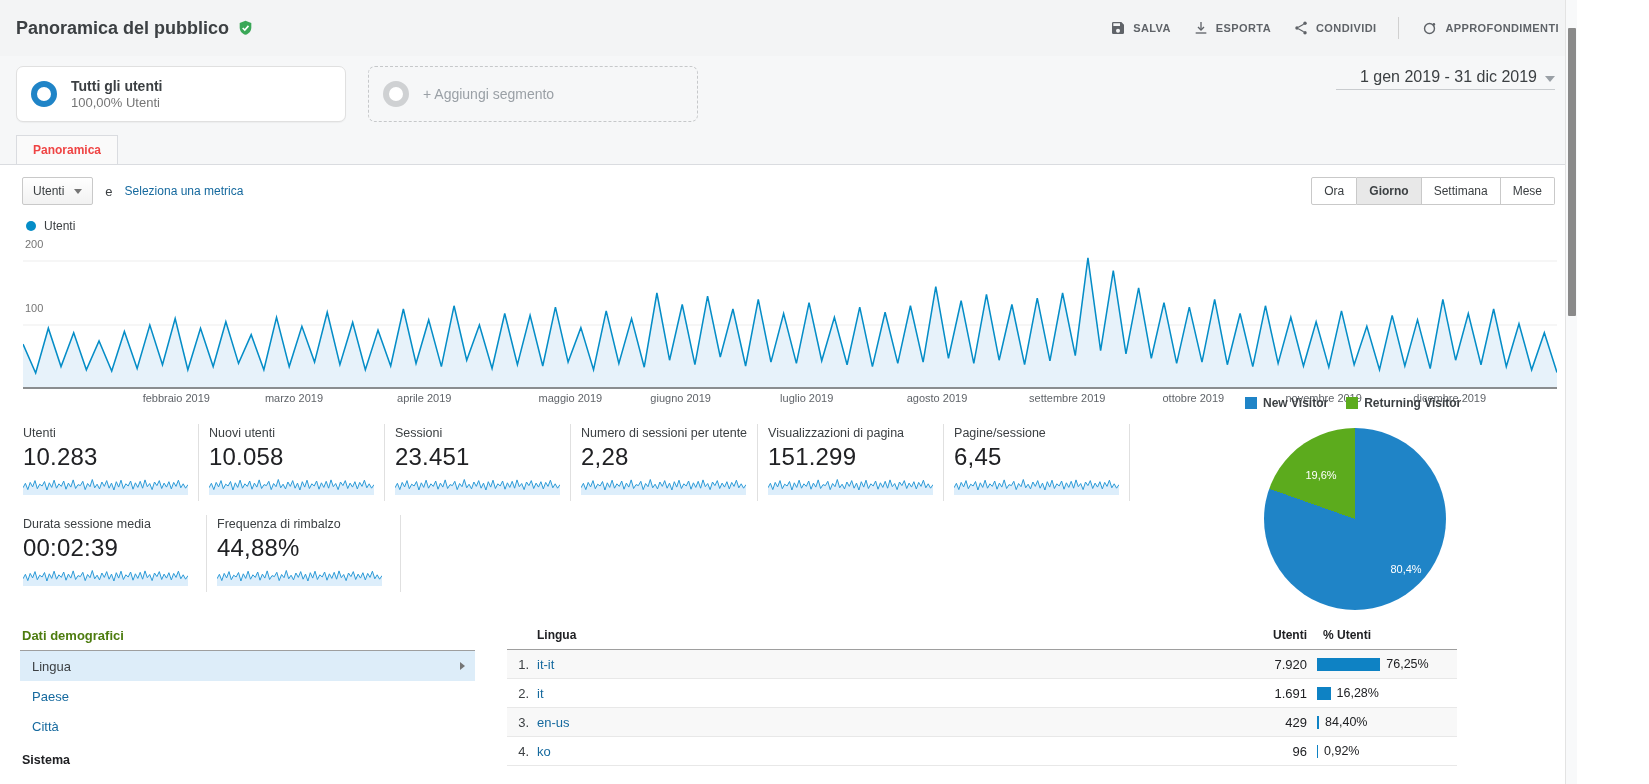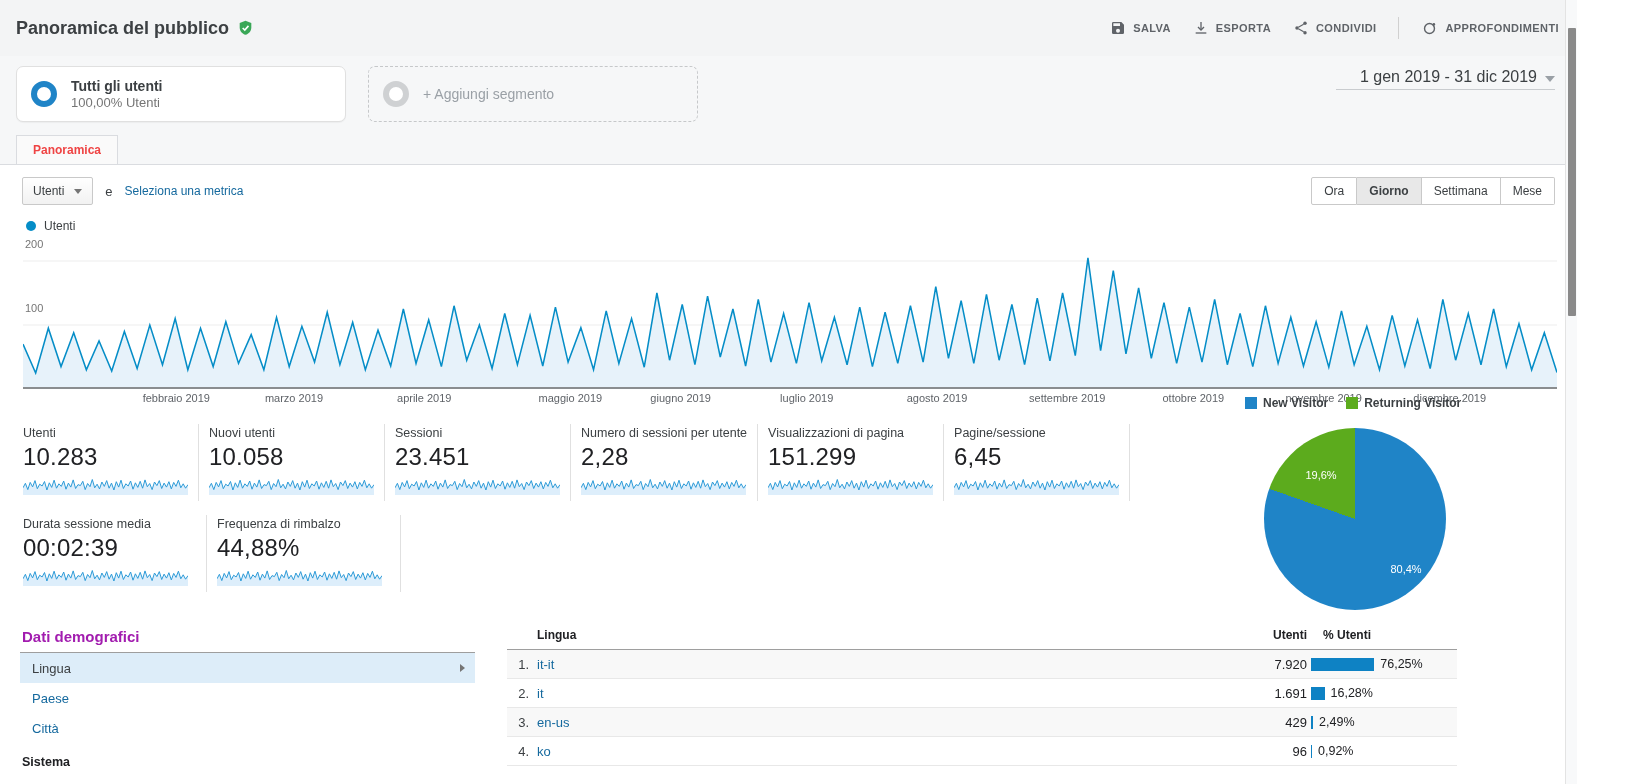--- a/index.html
+++ b/index.html
@@ -82,21 +82,21 @@
   .m-value { font-size:24px; color:#202124; letter-spacing:.2px; margin-bottom:4px; }
   .m-spark { display:block; width:165px; height:20px; }
 
   
   .pie-wrap { position:absolute; left:1264px; top:263px; width:182px; height:182px; border-radius:50%; }
   .pie-label { position:absolute; transform:translate(-50%,-50%); color:#fff; font-size:11px; }
 
   
   .bottom { display:flex; margin:30px 120px 0 20px; }
   .demo-panel { width:455px; }
-  .demo-header { font-size:15px; font-weight:bold; color:#a21caf; padding:6px 0 7px 2px;
+  .demo-header { font-size:13px; font-weight:bold; color:#4d7c0f; padding:6px 0 7px 2px;
                  border-bottom:1px solid #9e9e9e; }
   .demo-item { display:flex; align-items:center; justify-content:space-between; height:30px;
                padding:0 10px 0 12px; font-size:13px; cursor:pointer; }
   .demo-item.selected { background:#ddedf9; color:#3c4043; }
   .demo-item a, .demo-link { color:#15699e; text-decoration:none; font-size:13px; }
   .demo-caret { width:0; height:0; border-top:4px solid transparent; border-bottom:4px solid transparent;
                 border-left:5px solid #757575; }
   .demo-next-header { font-size:12.5px; font-weight:bold; color:#202124; padding:12px 0 0 2px; }
 
   .lang-table { flex:1; margin-left:32px; }
@@ -104,21 +104,21 @@
              font-size:12px; font-weight:bold; color:#202124; }
   .lt-col-lang { flex:1; padding-left:30px; }
   .lt-col-users { width:90px; text-align:right; }
   .lt-col-pct { width:150px; padding-left:16px; }
   .lt-row { display:flex; align-items:center; height:29px; font-size:13px; border-bottom:1px solid #e8e8e8; }
   .lt-row:nth-child(odd) { background:#f8f8f8; }
   .lt-rank { width:30px; text-align:right; padding-right:8px; color:#3c4043; }
   .lt-lang { flex:1; }
   .lt-lang a { color:#15699e; text-decoration:none; }
   .lt-users { width:90px; text-align:right; color:#202124; }
-  .lt-pct { width:150px; padding-left:4px; display:flex; align-items:center; gap:6px; }
+  .lt-pct { width:150px; padding-left:10px; display:flex; align-items:center; gap:6px; }
   .lt-bar { height:13px; background:#0e82c4; min-width:1px; }
   .lt-pct-text { color:#202124; font-size:12.5px; }
 
   
   .scrollbar { position:absolute; right:0; top:0; width:12px; height:784px; background:#f8f9fa;
                border-left:1px solid #e3e3e3; }
   .scroll-thumb { position:absolute; left:2px; top:28px; width:8px; height:288px; background:#8a8a8a;
                   border-radius:1px; cursor:grab; }
 </style>
 </head>
@@ -388,21 +388,21 @@
       <span class="lt-pct-text">16,28%</span>
     </span>
   </div>
 
   <div class="lt-row">
     <span class="lt-rank">3.</span>
     <span class="lt-lang"><a href="#">en-us</a></span>
     <span class="lt-users">429</span>
     <span class="lt-pct">
       <span class="lt-bar" style="width: 2.0667px;"></span>
-      <span class="lt-pct-text">2,49%</span>
+      <span class="lt-pct-text">84,40%</span>
     </span>
   </div>
 
   <div class="lt-row">
     <span class="lt-rank">4.</span>
     <span class="lt-lang"><a href="#">ko</a></span>
     <span class="lt-users">96</span>
     <span class="lt-pct">
       <span class="lt-bar" style="width: 1px;"></span>
       <span class="lt-pct-text">0,92%</span>

